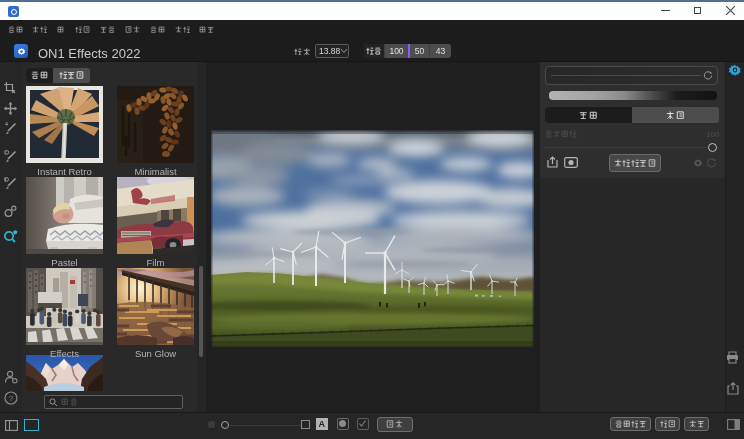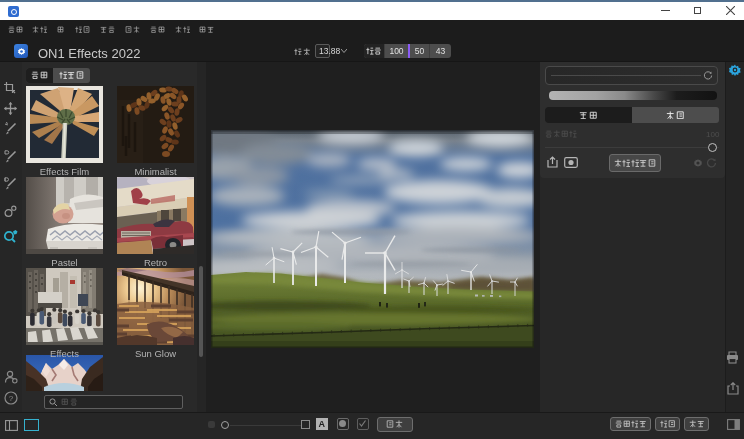--- a/index.html
+++ b/index.html
@@ -99,21 +99,21 @@
       <circle cx="10" cy="10" r="3" fill="#2f6cd0"></circle>
     </svg>
 <div class="abs" style="left:38px;top:46px;font-size:13px;color:#c9c9c9">ON1 Effects 2022</div>
 
 <div class="abs" style="left:294px;top:47.5px"><svg class="z" width="7.5" height="7.5" viewBox="0 0 10 10" style="color:#bbb;margin-right:1px">
         <use href="#c4"></use>
       </svg><svg class="z" width="7.5" height="7.5" viewBox="0 0 10 10" style="color:#bbb;margin-right:1px">
         <use href="#c2"></use>
       </svg></div>
 
-<div class="abs" style="left:315px;top:44px;width:15px;height:14px;border:1px solid #5a5a5a;background:#242424;border-radius:2px;color:#d8d8d8;font-size:8.5px;display:flex;align-items:center;padding-left:3px">13.88</div>
+<div class="abs" style="left:315px;top:44px;width:34px;height:14px;border:1px solid #5a5a5a;background:#242424;border-radius:2px;color:#d8d8d8;font-size:8.5px;display:flex;align-items:center;padding-left:3px">13.88</div>
 <svg class="abs" style="left:341px;top:49px" width="6" height="4">
       <path d="M0 0l3 3.5L6 0" stroke="#999" fill="none"></path>
     </svg>
 
 <div class="seg" style="left:364px;top:44px;width:87px;height:14px;background:#4d4d4d;font-size:8.5px;color:#e2e2e2">
       <div style="width:20px;background:#232323">
         <svg class="z" width="7.5" height="7.5" viewBox="0 0 10 10" style="color:#e2e2e2;margin-right:0.5px">
           <use href="#c4"></use>
         </svg>
         <svg class="z" width="7.5" height="7.5" viewBox="0 0 10 10" style="color:#e2e2e2;margin-right:0.5px">
@@ -404,24 +404,24 @@
 <path d="M20 8 L26 14 L32 10 L38 4 L46 12 L52 8 L58 14 L64 22 L66 36 L12 36 L14 20 Z" fill="#e7d2c9"></path>
 <path d="M38 4 L42 10 L38 15 L33 10 Z" fill="#f6ece8"></path>
 <path d="M20 8 L24 16 L20 22 L16 16 Z" fill="#f0ded6"></path>
 <path d="M26 14 L30 20 L26 26 M46 12 L48 20 L52 26" stroke="#a47a74" stroke-width="1.6" fill="none"></path>
 <path d="M0 36 L0 6 L10 14 L20 24 L24 36 Z" fill="#483226"></path>
 <path d="M0 36 L0 20 L8 24 L16 32 L16 36 Z" fill="#2e2118"></path>
 <path d="M77 36 L77 2 L64 12 L56 24 L54 36 Z" fill="#3a2a20"></path>
 <path d="M77 36 L77 18 L68 24 L62 32 L62 36 Z" fill="#271b14"></path>
 <path d="M18 32 Q38 24 58 32 L58 36 L18 36 Z" fill="#b8d0de"></path>
 </svg>
-<div class="tlabel" style="left:26px;top:165.5px">Effects Film</div>
+<div class="tlabel" style="left:26px;top:165.5px">Instant Retro</div>
 <div class="tlabel" style="left:117px;top:165.5px">Minimalist</div>
 <div class="tlabel" style="left:26px;top:256.5px">Pastel</div>
-<div class="tlabel" style="left:117px;top:256.5px">Retro</div>
+<div class="tlabel" style="left:117px;top:256.5px">Film</div>
 <div class="tlabel" style="left:26px;top:347.5px">Effects</div>
 <div class="tlabel" style="left:117px;top:347.5px">Sun Glow</div>
 
 <div class="abs" style="left:44px;top:395px;width:139px;height:14px;border:1px solid #5f5f5f;border-radius:2px;background:#242424"></div>
 <svg class="abs" style="left:49px;top:398px" width="9" height="9">
       <circle cx="3.5" cy="3.5" r="2.6" stroke="#999" fill="none"></circle>
       <path d="M5.6 5.6L8 8" stroke="#999"></path>
     </svg>
 
 <span class="abs" style="left:61px;top:398px"><svg class="z" width="7.5" height="7.5" viewBox="0 0 10 10" style="color:#555;margin-right:1px">

